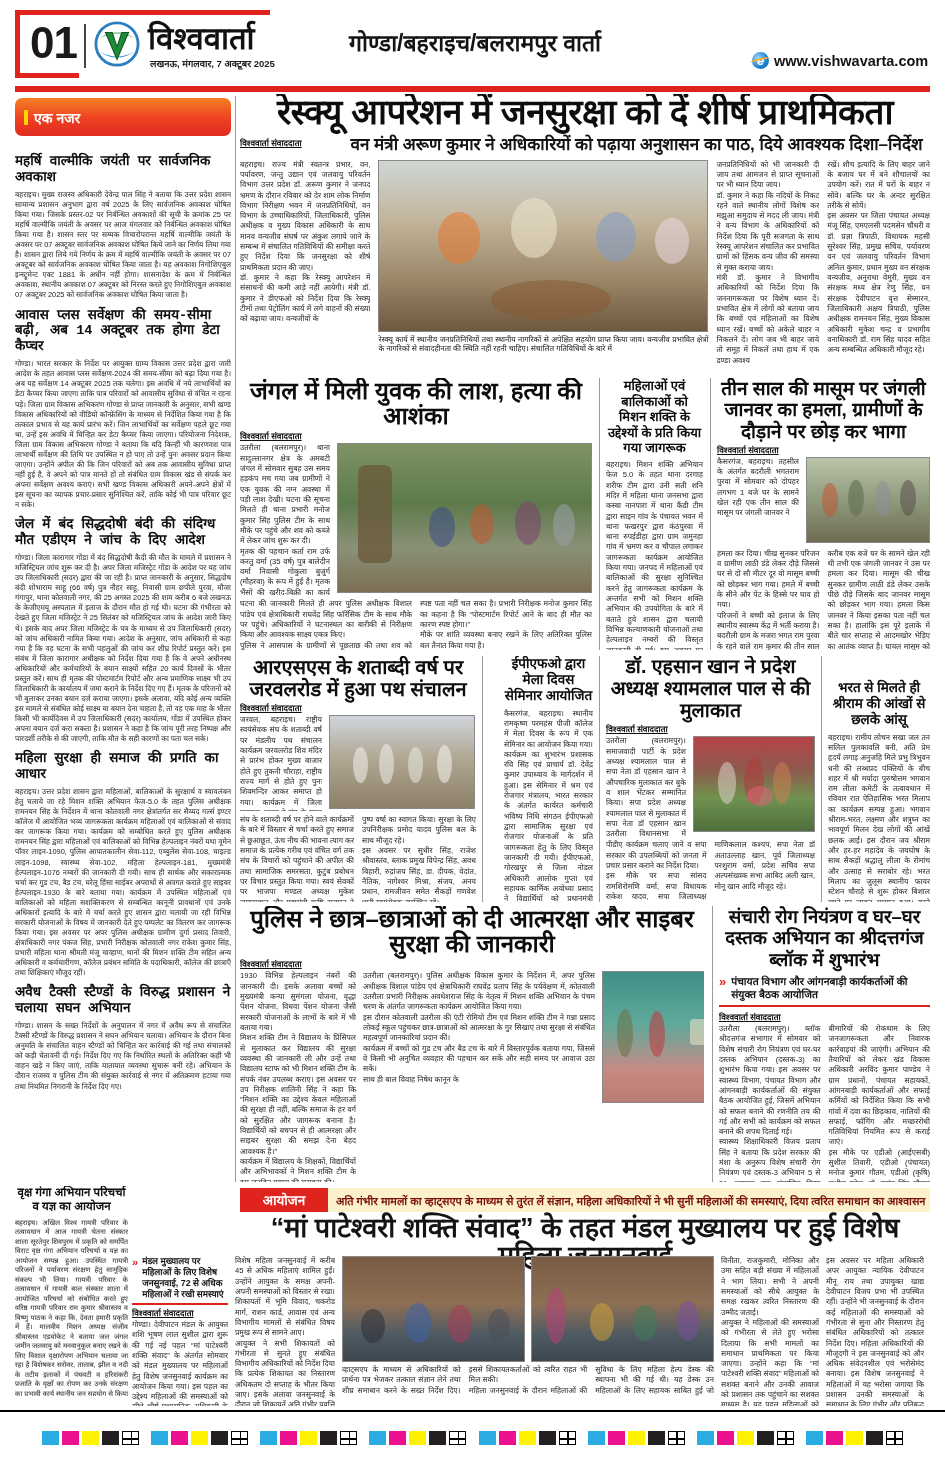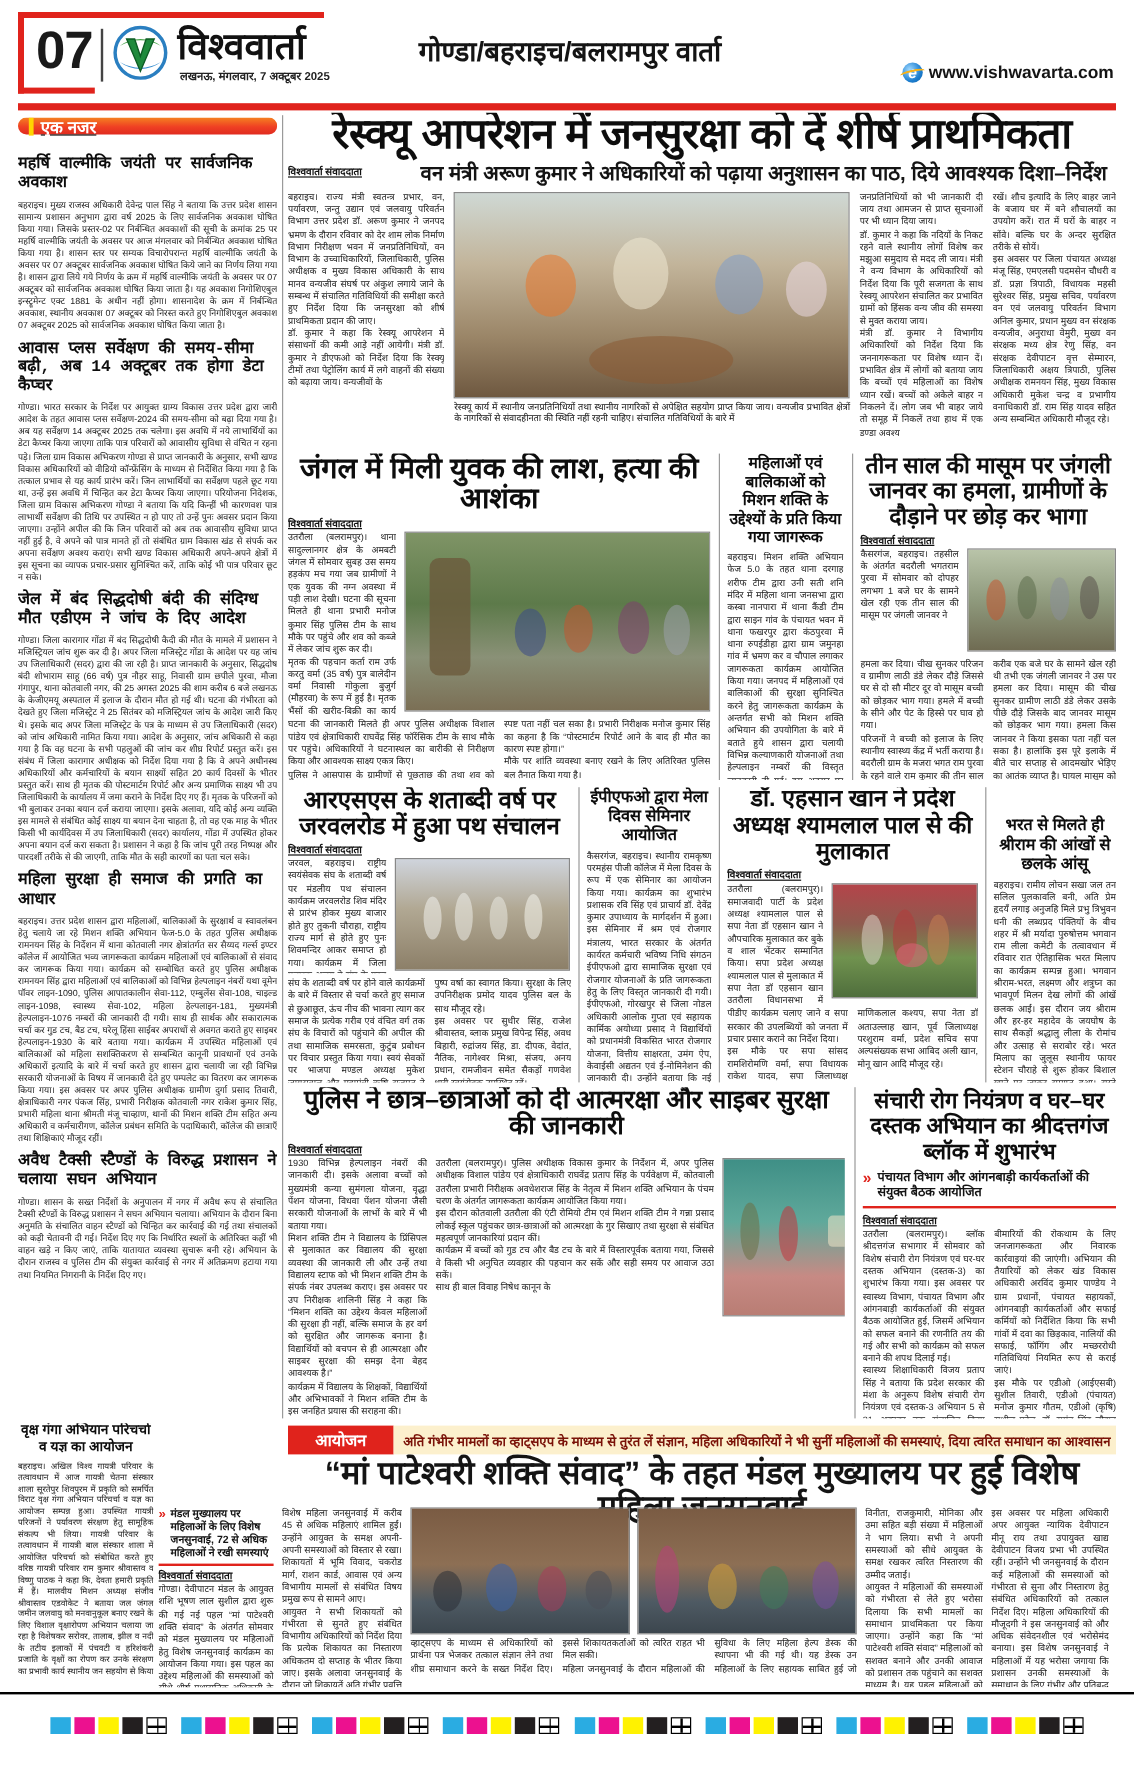--- a/index.html
+++ b/index.html
@@ -26,21 +26,21 @@
   
   .body-txt { font-size:7.6px; line-height:1.36; text-align:justify; white-space:pre-line; overflow:hidden; color:#1c1c1c; }
   .byline { font-size:8.4px; font-weight:bold; text-decoration:underline; margin:2px 0 2px; color:#111; }
   .cols2 { column-count:2; column-gap:8px; }
   .cols3 { column-count:3; column-gap:8px; }
   h1,h2,h3 { color:#0d0d0d; }
   .vr { border-left:1px solid #9a9a9a; }
 
   
   #sidebar { position:absolute; left:15px; top:98px; width:216px; height:1082px; overflow:hidden; }
-  #sb-banner { height:14px; border-radius:7px; background:linear-gradient(180deg,#f58021 0%,#ef4023 55%,#e02b20 100%); display:flex; align-items:center; padding-left:9px; margin-bottom:18px;text-decoration:underline; }
+  #sb-banner { height:38px; border-radius:7px; background:linear-gradient(180deg,#f58021 0%,#ef4023 55%,#e02b20 100%); display:flex; align-items:center; padding-left:9px; margin-bottom:18px; }
   #sb-banner .ybar { width:4px; height:15px; background:#ffd400; margin-right:6px; }
   #sb-banner span { color:#fff; font-size:14px; font-weight:bold; }
   .sb-art h3 { font-size:13.5px; line-height:1.18; margin:7px 0 4px;font-family:Liberation Mono, monospace; }
   .sb-art .body-txt { font-size:7.4px; }
 
   
   .photo { position:relative; border:1px solid #888; overflow:hidden; }
   .ph-meeting   { background:linear-gradient(180deg,#cfd8d4 0%,#c2b49a 35%,#9b8668 70%,#6e5840 100%); }
   .ph-forest    { background:linear-gradient(180deg,#7f9466 0%,#5d7a4a 40%,#8a9177 70%,#7b6f55 100%); }
   .ph-crowd     { background:linear-gradient(180deg,#b9c4a9 0%,#8f9a7d 50%,#6f6b52 100%); }
@@ -64,30 +64,30 @@
   #jungle h2 { font-size:24px; text-align:center; line-height:1.05; }
   #mission { position:absolute; left:599px; top:378px; width:104px; height:272px; overflow:hidden; padding-left:6px; }
   #mission h3 { font-size:13px; line-height:1.2; text-align:center; margin-bottom:4px; }
   #wild { position:absolute; left:710px; top:378px; width:220px; height:272px; overflow:hidden; padding-left:6px; }
   #wild h2 { font-size:19px; line-height:1.12; text-align:center; }
   .art-flex { display:flex; gap:7px; margin-top:2px; }
 
   
   #rss { position:absolute; left:240px; top:656px; width:236px; height:246px; overflow:hidden; }
   #rss h2 { font-size:20px; line-height:1.1; text-align:center; }
-  #epfo { position:absolute; left:482px; top:656px; width:111px; height:246px; overflow:hidden; padding-left:6px; }
+  #epfo { position:absolute; left:482px; top:656px; width:111px; height:246px; overflow:hidden; padding-left:21px; }
   #epfo h3 { font-size:13.5px; line-height:1.2; text-align:center; margin-bottom:4px; }
   #ehsan { position:absolute; left:599px; top:656px; width:216px; height:246px; overflow:hidden; padding-left:6px; }
   #ehsan h2 { font-size:19.5px; line-height:1.12; text-align:center; }
   #bharat { position:absolute; left:821px; top:656px; width:109px; height:246px; overflow:hidden; padding-left:6px; }
   #bharat h3 { font-size:13.5px; line-height:1.2; text-align:center; margin-bottom:4px;margin-top:24px; }
 
   
   #police { position:absolute; left:240px; top:906px; width:464px; height:276px; overflow:hidden; }
-  #police h2 { font-size:21px; text-align:center; line-height:1.05; }
+  #police h2 { font-size:24px; text-align:center; line-height:1.05; }
   #police-grid { display:grid; grid-template-columns:116px 232px 102px; gap:7px; margin-top:2px; }
   #sanchari { position:absolute; left:712px; top:906px; width:218px; height:276px; overflow:hidden; padding-left:6px; }
   #sanchari h2 { font-size:18.5px; line-height:1.15; text-align:center; }
   .bullet { display:flex; gap:5px; font-size:10.5px; font-weight:bold; line-height:1.25; margin:5px 0 4px; padding-bottom:4px; border-bottom:2px solid #e0231c; }
   .bullet .chev { color:#e0231c; font-size:13px; font-weight:bold; line-height:1; }
 
   
   #tree { position:absolute; left:15px; top:1186px; width:113px; height:218px; overflow:hidden; }
   #tree h3 { font-size:11.5px; line-height:1.2; text-align:center; margin-bottom:4px; }
   #tree .body-txt { font-size:7px; }
@@ -113,21 +113,21 @@
   .reg .t::after  { content:""; position:absolute; top:50%; left:0; right:0; height:1.5px; background:#000; }
 </style>
 </head>
 <body>
 
 <div class="red-bar" style="left:15px;top:10px;width:255px;height:5px"></div>
 <div class="red-bar" style="left:15px;top:10px;width:5px;height:68px"></div>
 <div class="red-bar" style="left:15px;top:73px;width:64px;height:5px"></div>
 <div class="red-bar" style="left:15px;top:86px;width:915px;height:6px"></div>
 
-<div id="page-number">07</div>
+<div id="page-number">01</div>
 <div id="head-divider"></div>
 <svg id="logo" viewBox="0 0 48 48">
   <circle cx="24" cy="24" r="22" fill="#ffffff" stroke="#2a7fc1" stroke-width="3"></circle>
   <path d="M6 18 Q24 8 42 18 Q34 12 24 12 Q14 12 6 18Z" fill="#49a44a"></path>
   <path d="M6 32 Q24 42 42 32 Q34 38 24 38 Q14 38 6 32Z" fill="#3a8fd0"></path>
   <path d="M12 12 L24 40 L36 12 L29 12 L24 27 L19 12 Z" fill="#1f8a3c" stroke="#0e5c24" stroke-width="1.2"></path>
 </svg>
 <div id="masthead">विश्ववार्ता</div>
 <div id="dateline">लखनऊ,  मंगलवार, 7 अक्टूबर 2025</div>
 <div id="section-title">गोण्डा/बहराइच/बलरामपुर वार्ता</div>

